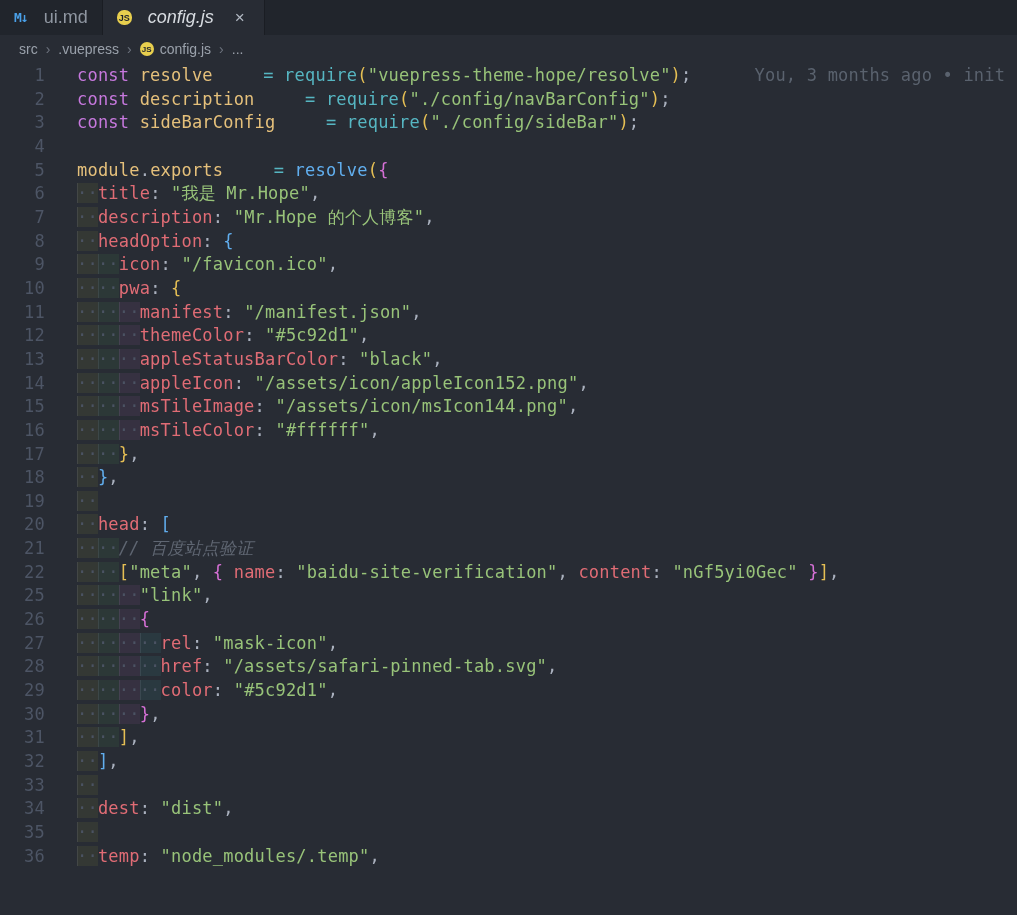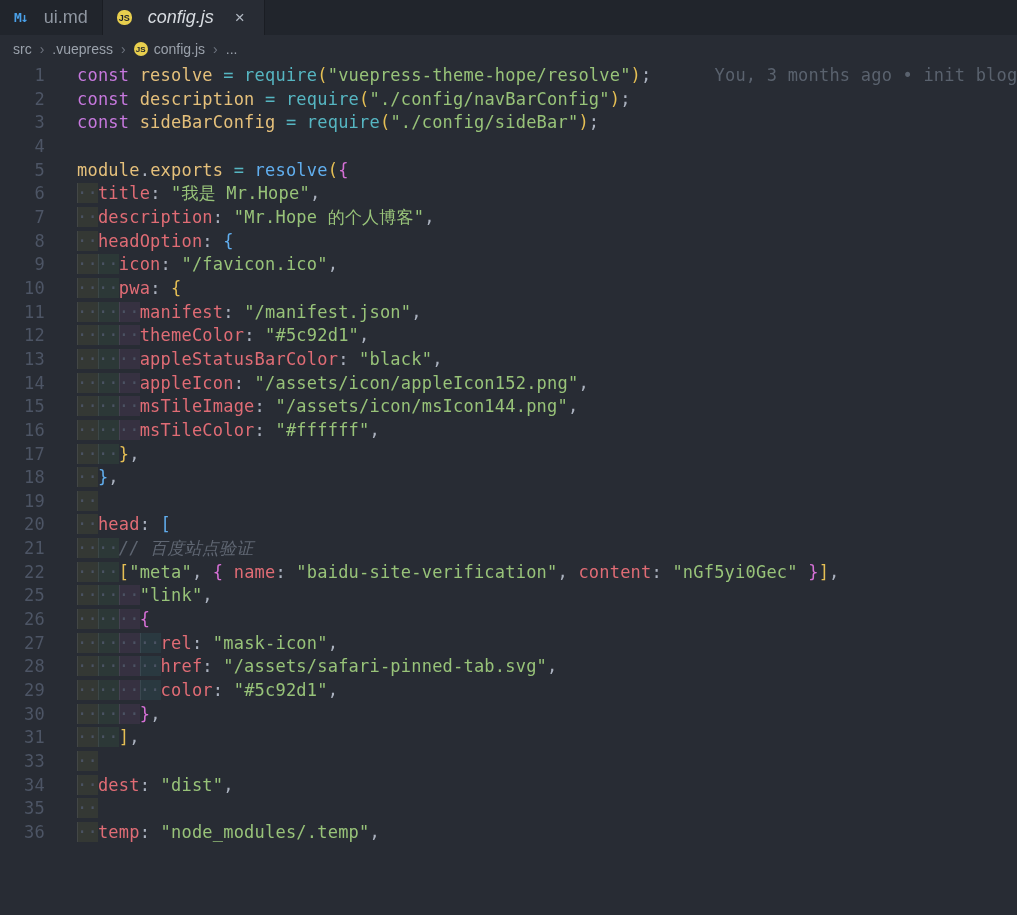--- a/index.html
+++ b/index.html
@@ -37,21 +37,21 @@
   .js-icon {
     width:15px; height:15px; flex:0 0 15px; border-radius:7px;
     background: var(--js_icon_bg, #e8cf4e); color:#1f232b;
     font-size:9px; font-weight:bold; display:flex; align-items:center; justify-content:center;
     font-family:Liberation Sans, sans-serif;
   }
 
   
   .breadcrumb {
     height:28px; flex:0 0 28px; display:flex; align-items:center;
-    padding-left:13px; background: var(--bg_tab_active, #282c34);
+    padding-left:19px; background: var(--bg_tab_active, #282c34);
     font-size:14px; color: var(--breadcrumb_text, #9aa1ab);
   }
   .crumb { display:flex; align-items:center; cursor:pointer; }
   .crumb .js-icon { width:14px; height:14px; flex-basis:14px; font-size:8px; margin-right:6px; }
   .crumb-sep { color:#6d737e; margin:0 8px; font-size:14px; }
 
   
   .editor {
     flex:1 1 auto; overflow:hidden; position:relative;
     font-family:"DejaVu Sans Mono", monospace; font-size:17px; letter-spacing:0.21px;
@@ -67,21 +67,21 @@
     color: var(--indent_dot, #4b5363);
     box-shadow: inset 1px 0 0 rgba(171,178,191,0.13);
   }
   .ind.l1 { background: rgba(255,255,64,0.06); }
   .ind.l2 { background: rgba(127,255,127,0.06); }
   .ind.l3 { background: rgba(255,127,255,0.065); }
   .ind.l4 { background: rgba(79,236,236,0.065); }
 
   .tok-purple { color: var(--keyword, #c678dd); }
   .tok-gold   { color: var(--variable, #e5c07b); }
-  .tok-cyan   { color: var(--operator_cyan, #56b6c2); }
+  .tok-cyan   { color: var(--operator_cyan, #56b6c2); margin-left: 40px; }
   .tok-blue   { color: var(--function_blue, #61afef); }
   .tok-red    { color: var(--property_red, #e06c75); }
   .tok-green  { color: var(--string_green, #98c379); }
   .tok-fg     { color: var(--fg_default, #abb2bf); }
   .tok-comment{ color: var(--comment, #5f6672); font-style:italic; }
   .tok-bk1    { color: var(--bracket_gold, #e5bf54); }
   .tok-bk2    { color: var(--bracket_orchid, #d670d6); }
   .tok-bk3    { color: var(--bracket_blue, #61aeee); }
 
   .blame { color: var(--blame, #5a626e); margin-left:63px;margin-top:18px; }
@@ -145,19 +145,20 @@
       <div class="code-line"><span class="gutter">20</span><span class="code-text"><span class="ind l1">··</span><span class="tok-red">head</span><span class="tok-fg">: </span><span class="tok-bk3">[</span></span></div>
       <div class="code-line"><span class="gutter">21</span><span class="code-text"><span class="ind l1">··</span><span class="ind l2">··</span><span class="tok-comment">// 百度站点验证</span></span></div>
       <div class="code-line"><span class="gutter">22</span><span class="code-text"><span class="ind l1">··</span><span class="ind l2">··</span><span class="tok-bk1">[</span><span class="tok-green">"meta"</span><span class="tok-fg">, </span><span class="tok-bk2">{ </span><span class="tok-red">name</span><span class="tok-fg">: </span><span class="tok-green">"baidu-site-verification"</span><span class="tok-fg">, </span><span class="tok-red">content</span><span class="tok-fg">: </span><span class="tok-green">"nGf5yi0Gec"</span><span class="tok-bk2"> }</span><span class="tok-bk1">]</span><span class="tok-fg">,</span></span></div>
       <div class="code-line"><span class="gutter">25</span><span class="code-text"><span class="ind l1">··</span><span class="ind l2">··</span><span class="ind l3">··</span><span class="tok-green">"link"</span><span class="tok-fg">,</span></span></div>
       <div class="code-line"><span class="gutter">26</span><span class="code-text"><span class="ind l1">··</span><span class="ind l2">··</span><span class="ind l3">··</span><span class="tok-bk2">{</span></span></div>
       <div class="code-line"><span class="gutter">27</span><span class="code-text"><span class="ind l1">··</span><span class="ind l2">··</span><span class="ind l3">··</span><span class="ind l4">··</span><span class="tok-red">rel</span><span class="tok-fg">: </span><span class="tok-green">"mask-icon"</span><span class="tok-fg">,</span></span></div>
       <div class="code-line"><span class="gutter">28</span><span class="code-text"><span class="ind l1">··</span><span class="ind l2">··</span><span class="ind l3">··</span><span class="ind l4">··</span><span class="tok-red">href</span><span class="tok-fg">: </span><span class="tok-green">"/assets/safari-pinned-tab.svg"</span><span class="tok-fg">,</span></span></div>
       <div class="code-line"><span class="gutter">29</span><span class="code-text"><span class="ind l1">··</span><span class="ind l2">··</span><span class="ind l3">··</span><span class="ind l4">··</span><span class="tok-red">color</span><span class="tok-fg">: </span><span class="tok-green">"#5c92d1"</span><span class="tok-fg">,</span></span></div>
       <div class="code-line"><span class="gutter">30</span><span class="code-text"><span class="ind l1">··</span><span class="ind l2">··</span><span class="ind l3">··</span><span class="tok-bk2">}</span><span class="tok-fg">,</span></span></div>
       <div class="code-line"><span class="gutter">31</span><span class="code-text"><span class="ind l1">··</span><span class="ind l2">··</span><span class="tok-bk1">]</span><span class="tok-fg">,</span></span></div>
+      <div class="code-line"><span class="gutter">32</span><span class="code-text"><span class="ind l1">··</span><span class="tok-bk3">]</span><span class="tok-fg">,</span></span></div>
       <div class="code-line"><span class="gutter">33</span><span class="code-text"><span class="ind l1">··</span></span></div>
       <div class="code-line"><span class="gutter">34</span><span class="code-text"><span class="ind l1">··</span><span class="tok-red">dest</span><span class="tok-fg">: </span><span class="tok-green">"dist"</span><span class="tok-fg">,</span></span></div>
       <div class="code-line"><span class="gutter">35</span><span class="code-text"><span class="ind l1">··</span></span></div>
       <div class="code-line"><span class="gutter">36</span><span class="code-text"><span class="ind l1">··</span><span class="tok-red">temp</span><span class="tok-fg">: </span><span class="tok-green">"node_modules/.temp"</span><span class="tok-fg">,</span></span></div>
     </div>
 
 </div>
 
 </body></html>

